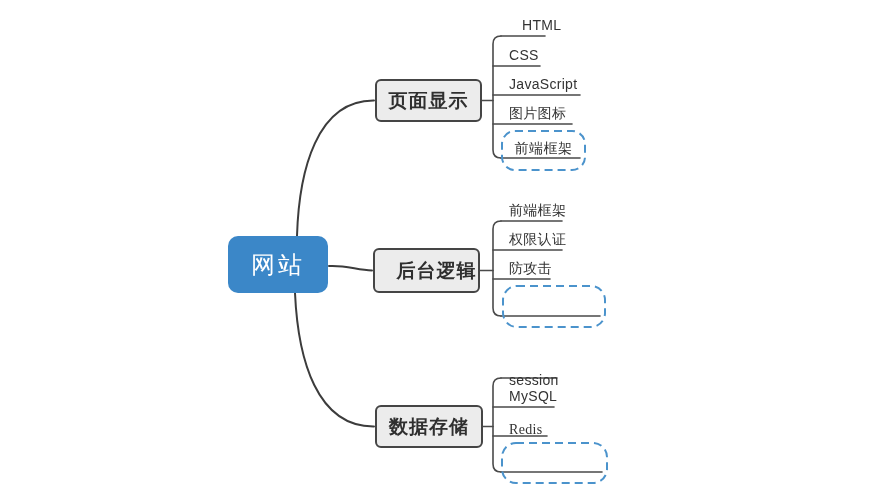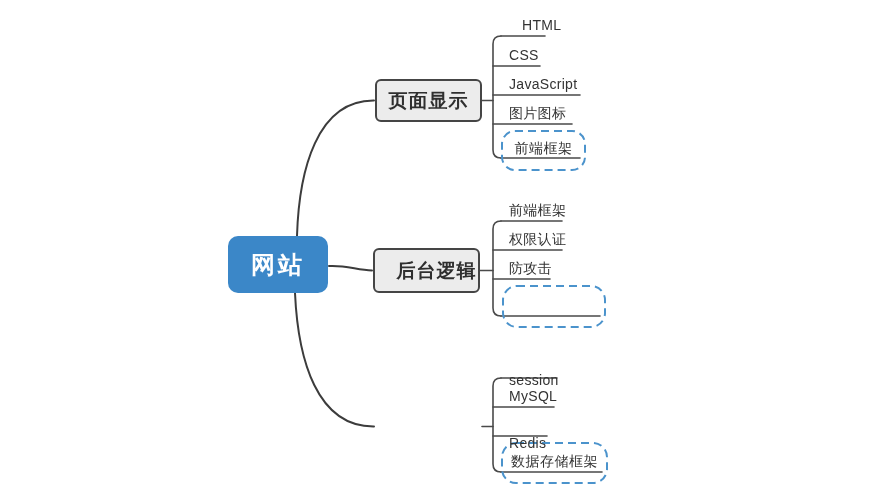--- a/index.html
+++ b/index.html
@@ -11,21 +11,21 @@
   .layer{position:absolute;left:0;top:0;}
   .cline{fill:none;stroke:var(--line,#3c3c3c);stroke-width:2;stroke-linecap:round;}
   .lline{fill:none;stroke:var(--leaf-line,#4a4a4a);stroke-width:1.6;stroke-linecap:round;}
   .dashed{fill:none;stroke:var(--dashed-border,#4b93cc);stroke-width:2;stroke-dasharray:8 5;}
   .node{
     position:absolute;display:flex;align-items:center;justify-content:center;
     box-sizing:border-box;cursor:default;
   }
   .root-node{
     background:var(--root-fill,#3b87c8);color:var(--root-text,#fff);
-    border-radius:10px;font-size:24px;font-weight:bold;letter-spacing:3px;
+    border-radius:10px;font-size:24px;font-weight:normal;letter-spacing:3px;
   }
   .branch-node{
     background:var(--branch-fill,#ececec);color:var(--branch-text,#2f2f2f);
     border:2px solid var(--branch-border,#454545);
     border-radius:6px;font-size:19px;font-weight:bold;letter-spacing:1px;
   }
   .leaf-label{
     position:absolute;font-size:14px;line-height:16px;height:16px;
     color:var(--leaf-text,#333);letter-spacing:.3px;white-space:nowrap;
   }
@@ -78,30 +78,32 @@
   <div class="node root-node" style="left:228px;top:236px;width:100px;height:57px;">
     <span>网站</span>
   </div>
 
   <div class="node branch-node" style="left:375px;top:79px;width:107px;height:43px;">
     <span>页面显示</span>
   </div>
   <div class="node branch-node" style="left:373px;top:248px;width:107px;height:45px;padding-left:20px;">
     <span>后台逻辑</span>
   </div>
+  <div class="node branch-node" style="left:375px;top:405px;width:108px;height:43px;">
+    <span>数据存储</span>
+  </div>
 
   <div class="leaf-label" style="left:522px;top:17px;">HTML</div>
   <div class="leaf-label" style="left:509px;top:47px;">CSS</div>
   <div class="leaf-label" style="left:509px;top:76px;text-align:right;">JavaScript</div>
   <div class="leaf-label" style="left:509px;top:105px;">图片图标</div>
   <div class="framework-label" style="left:502px;top:131px;width:83px;height:36px;text-align:right;">前端框架</div>
 
   <div class="leaf-label" style="left:509px;top:202px;">前端框架</div>
   <div class="leaf-label" style="left:509px;top:231px;">权限认证</div>
   <div class="leaf-label" style="left:509px;top:260px;">防攻击</div>
 
   <div class="leaf-label" style="left:509px;top:372px;">session</div>
   <div class="leaf-label" style="left:509px;top:388px;">MySQL</div>
-  <div class="leaf-label" style="left:509px;top:435px;">Redis</div>
-  <div class="framework-label" style="left:502px;top:443px;width:105px;height:37px;">数据存储框架</div>
+  <div class="leaf-label" style="left:509px;top:422px;font-family:Liberation Serif, serif;">Redis</div>
 
 
 </div>
 
 </body></html>

